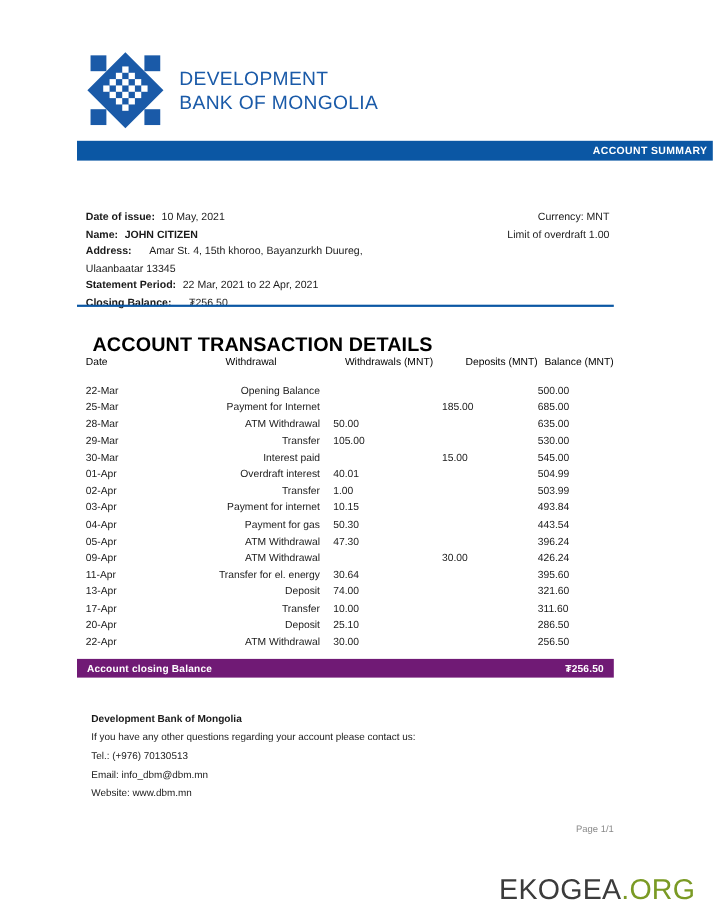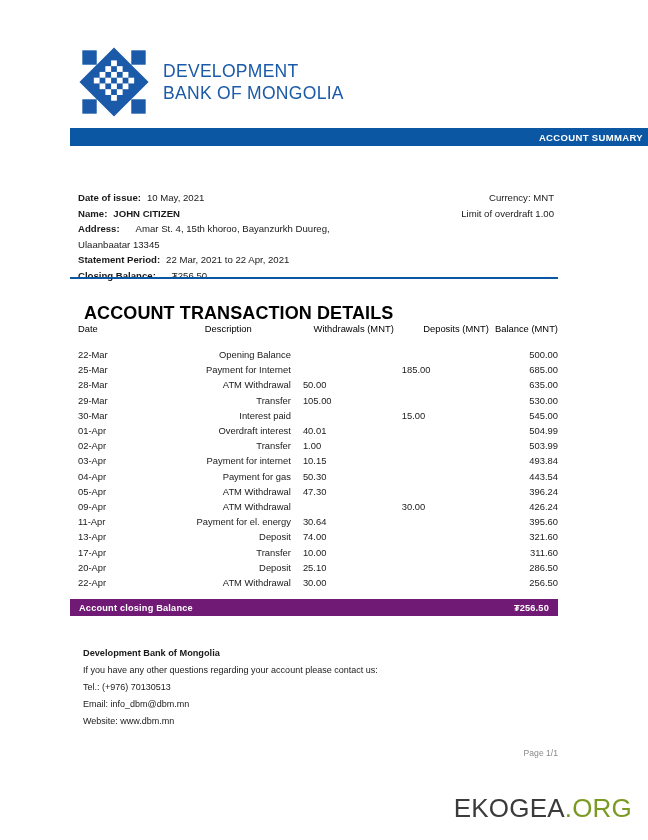--- a/index.html
+++ b/index.html
@@ -130,21 +130,21 @@
   .txn-table td {
     padding: 0;
     height: 15.2px;
     color: #1a1a1a;
     font-size: 9.4px;
   }
   .col-date   { width: 72px;  text-align: left;  }
   .col-desc   { width: 136px; text-align: right; }
   .col-wd     { width: 106px; text-align: left;  }
   .col-dep    { width: 92px;  }
-  .col-bal    { width: 74px;  text-align: right; }
+  .col-bal    { width: 74px;  }
 
   th.col-date { text-align: left; }
   th.col-desc { text-align: center; padding-left: 22px;}
   th.col-wd   { text-align: right; padding-right: 8px;}
   th.col-dep  { text-align: right; }
   th.col-bal  { text-align: right; }
 
   td.col-wd   { padding-left: 12px; }
   td.col-dep  { padding-right: 2px; }
   .spacer-row td { height: 9px; }
@@ -299,21 +299,21 @@
     </div>
   </div>
   <div class="info-rule"></div>
 
   <div class="txn-title">ACCOUNT TRANSACTION DETAILS</div>
 
   <table class="txn-table">
     <thead>
       <tr>
         <th class="col-date">Date</th>
-        <th class="col-desc">Description</th>
+        <th class="col-desc">Withdrawal</th>
         <th class="col-wd">Withdrawals (MNT)</th>
         <th class="col-dep">Deposits (MNT)</th>
         <th class="col-bal">Balance (MNT)</th>
       </tr>
     </thead>
     <tbody>
       <tr class="spacer-row">
           <td colspan="5"></td>
         </tr>
     <tr>
@@ -388,21 +388,21 @@
         </tr>
         <tr>
           <td class="col-date">09-Apr</td>
           <td class="col-desc">ATM Withdrawal</td>
           <td class="col-wd"></td>
           <td class="col-dep">30.00</td>
           <td class="col-bal">426.24</td>
         </tr>
         <tr>
           <td class="col-date">11-Apr</td>
-          <td class="col-desc">Payment for el. energy</td>
+          <td class="col-desc">Transfer for el. energy</td>
           <td class="col-wd">30.64</td>
           <td class="col-dep"></td>
           <td class="col-bal">395.60</td>
         </tr>
         <tr>
           <td class="col-date">13-Apr</td>
           <td class="col-desc">Deposit</td>
           <td class="col-wd">74.00</td>
           <td class="col-dep"></td>
           <td class="col-bal">321.60</td>

